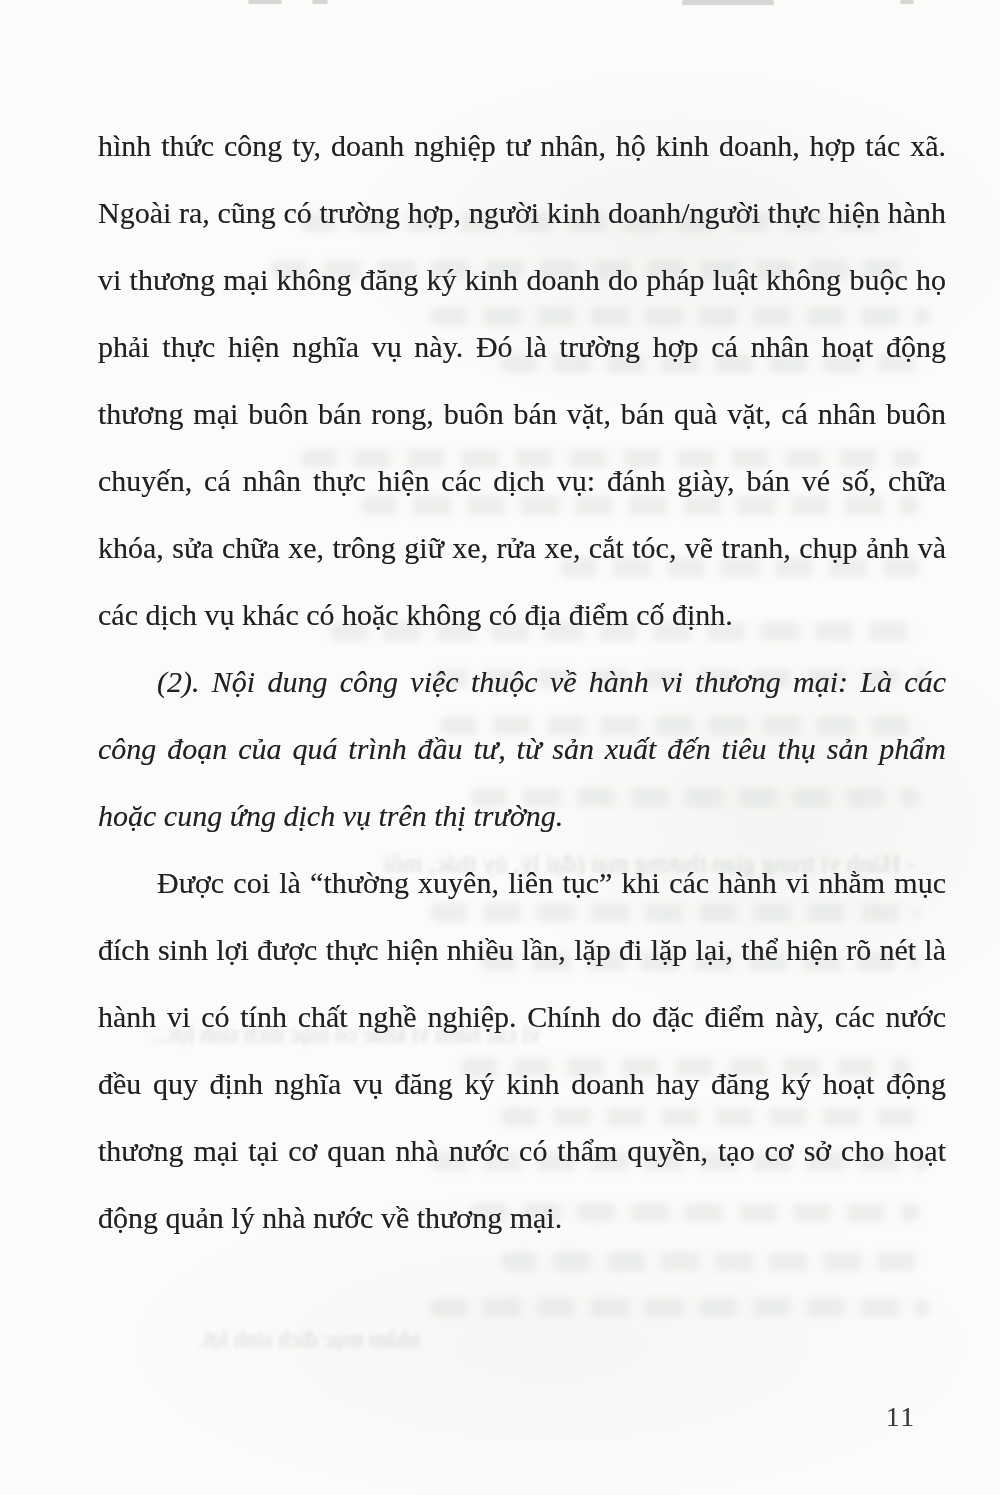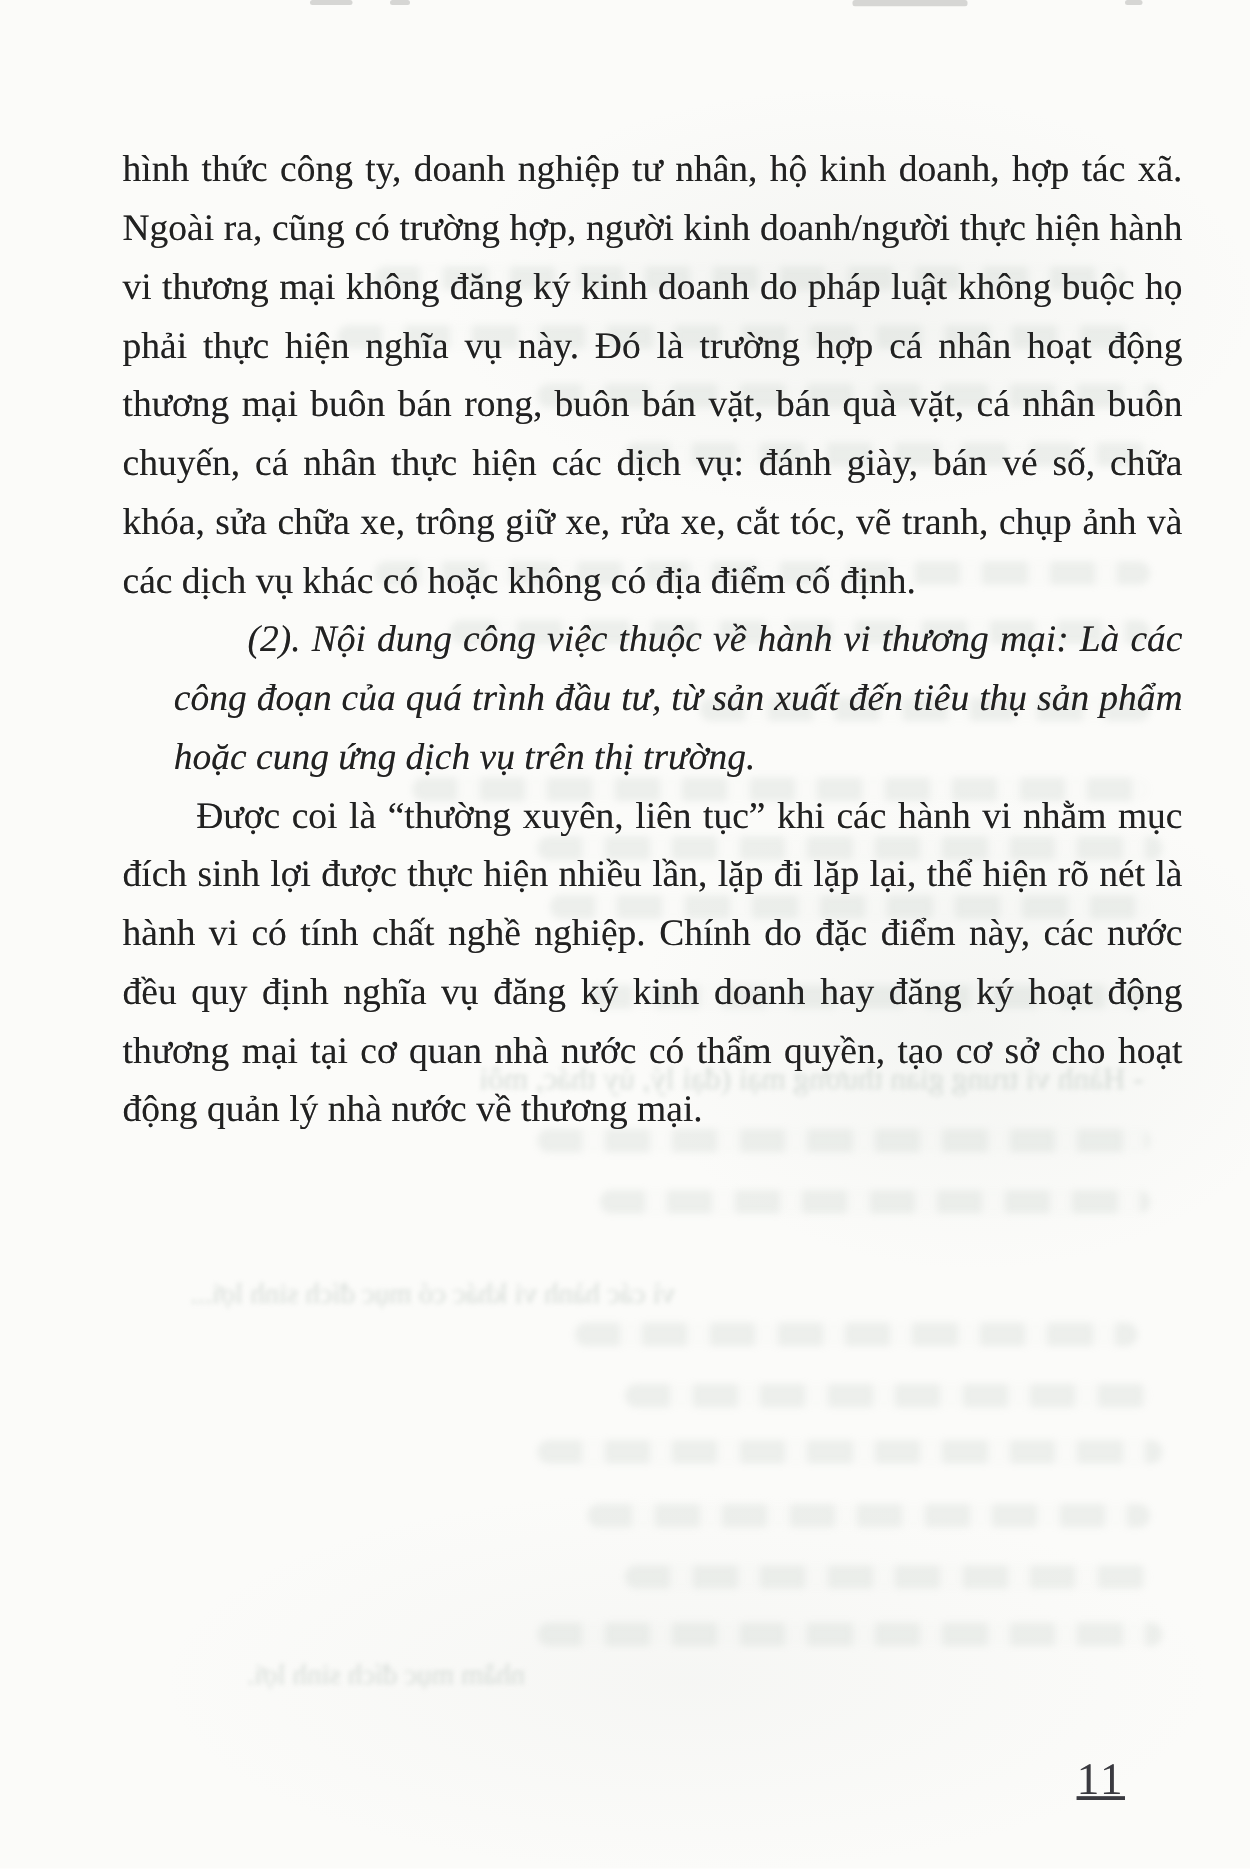--- a/index.html
+++ b/index.html
@@ -53,37 +53,36 @@
   }
 
   
   .text-block {
     position: absolute;
     left: 98px;
     top: 112px;
     width: 848px;
     color: #212121;
     font-size: 30px;
-    line-height: 47px;
+    line-height: 67px;
     text-align: justify;
     text-shadow: 0 0 .5px rgba(20,20,20,.45);
   }
   .para { margin: 0; }
   .para.indent { text-indent: 59px; }
-  .para.italic { font-style: italic; margin-left: 41px; }
+  .para.italic { font-style: italic; }
 
   .page-number {
     position: absolute;
-    right: 100px;
+    right: 84px;
     top: 1402px;
-    font-size: 36px;
+    font-size: 27px;
     color: #3a3a40;
     letter-spacing: 2px;
     text-shadow: 0 0 .5px rgba(20,20,20,.4);
-    text-decoration: underline;
   }
 </style>
 </head>
 <body>
 
 <div class="page">
 
   <div class="sliver" style="left:248px; width:34px;"></div>
   <div class="sliver" style="left:312px; width:16px;"></div>
   <div class="sliver" style="left:682px; width:92px; height:5px;"></div>

